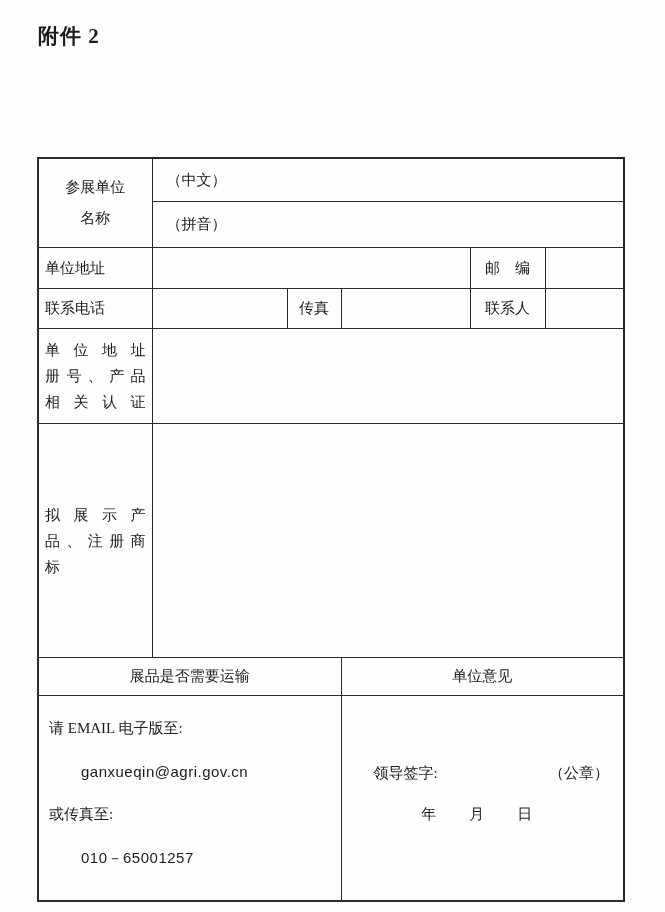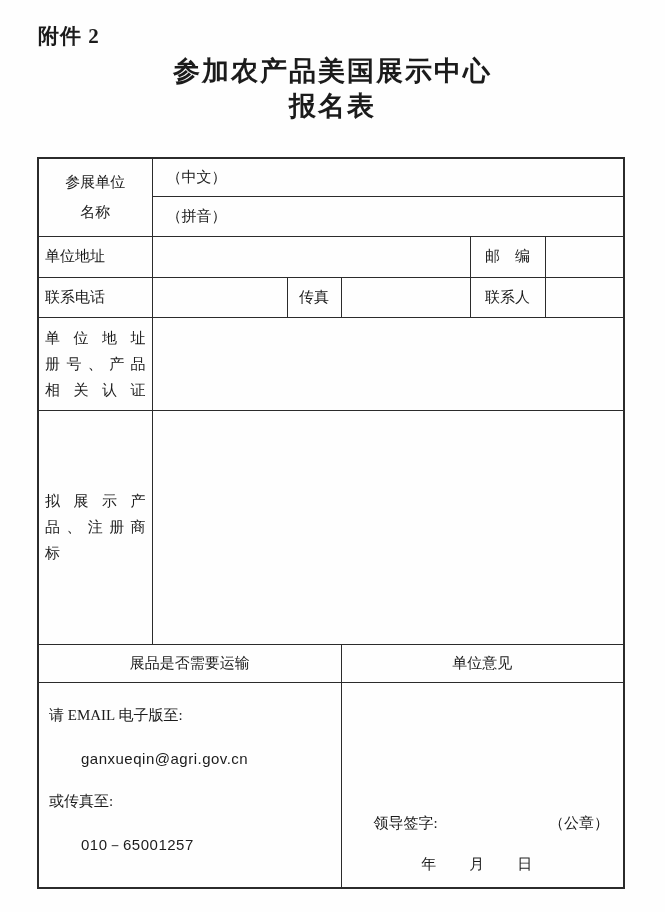--- a/index.html
+++ b/index.html
@@ -30,21 +30,21 @@
   table.form-table {
     position: absolute; left: 37px; top: 157px;
     width: 586px;
     border-collapse: collapse;
     table-layout: fixed;
     border: 2px solid #2b2b2b;
   }
   table.form-table td {
     border: 1px solid #2b2b2b;
     font-size: 15px;
-    padding: 2px 6px;
+    padding: 8px 6px;
     vertical-align: middle;
     overflow: hidden;
   }
 
   .c-center { text-align: center; }
   .lbl { padding-left: 8px; }
 
   
   .stacked-label { height: 100%; display: flex; flex-direction: column;
     justify-content: space-evenly; align-items: center; min-height: 72px; }
@@ -62,37 +62,33 @@
   .sub-line { line-height: 20px; }
   .sub-line.prompt { margin-bottom: 24px; }
   .sub-line.value {
     font-family: Liberation Sans, sans-serif;
     padding-left: 32px; margin-bottom: 22px; letter-spacing: 0.5px;
   }
 
   
   .signature-cell-inner {
     height: 100%; min-height: 195px;
-    display: flex; flex-direction: column; justify-content: flex-end;
+    display: flex; flex-direction: column; justify-content: center;
     padding: 0 14px 8px 32px;
   }
   .sig-row { display: flex; justify-content: space-between; align-items: baseline; }
   .date-row { margin-top: 22px; text-align: center; letter-spacing: 9px; padding-right: 20px; }
 </style>
 </head>
 <body>
 
 <div class="page">
 
   <div class="attachment-label">附件 2</div>
 
-  <div class="title-block">
-    <div class="title-line">参加农产品美国展示中心</div>
-    <div class="title-line">报名表</div>
-  </div>
 
   <table class="form-table">
     <colgroup>
       <col style="width:114px">
         <col style="width:135px">
         <col style="width:54px">
       <col style="width:129px">
         <col style="width:75px">
         <col style="width:79px">
     </colgroup>

